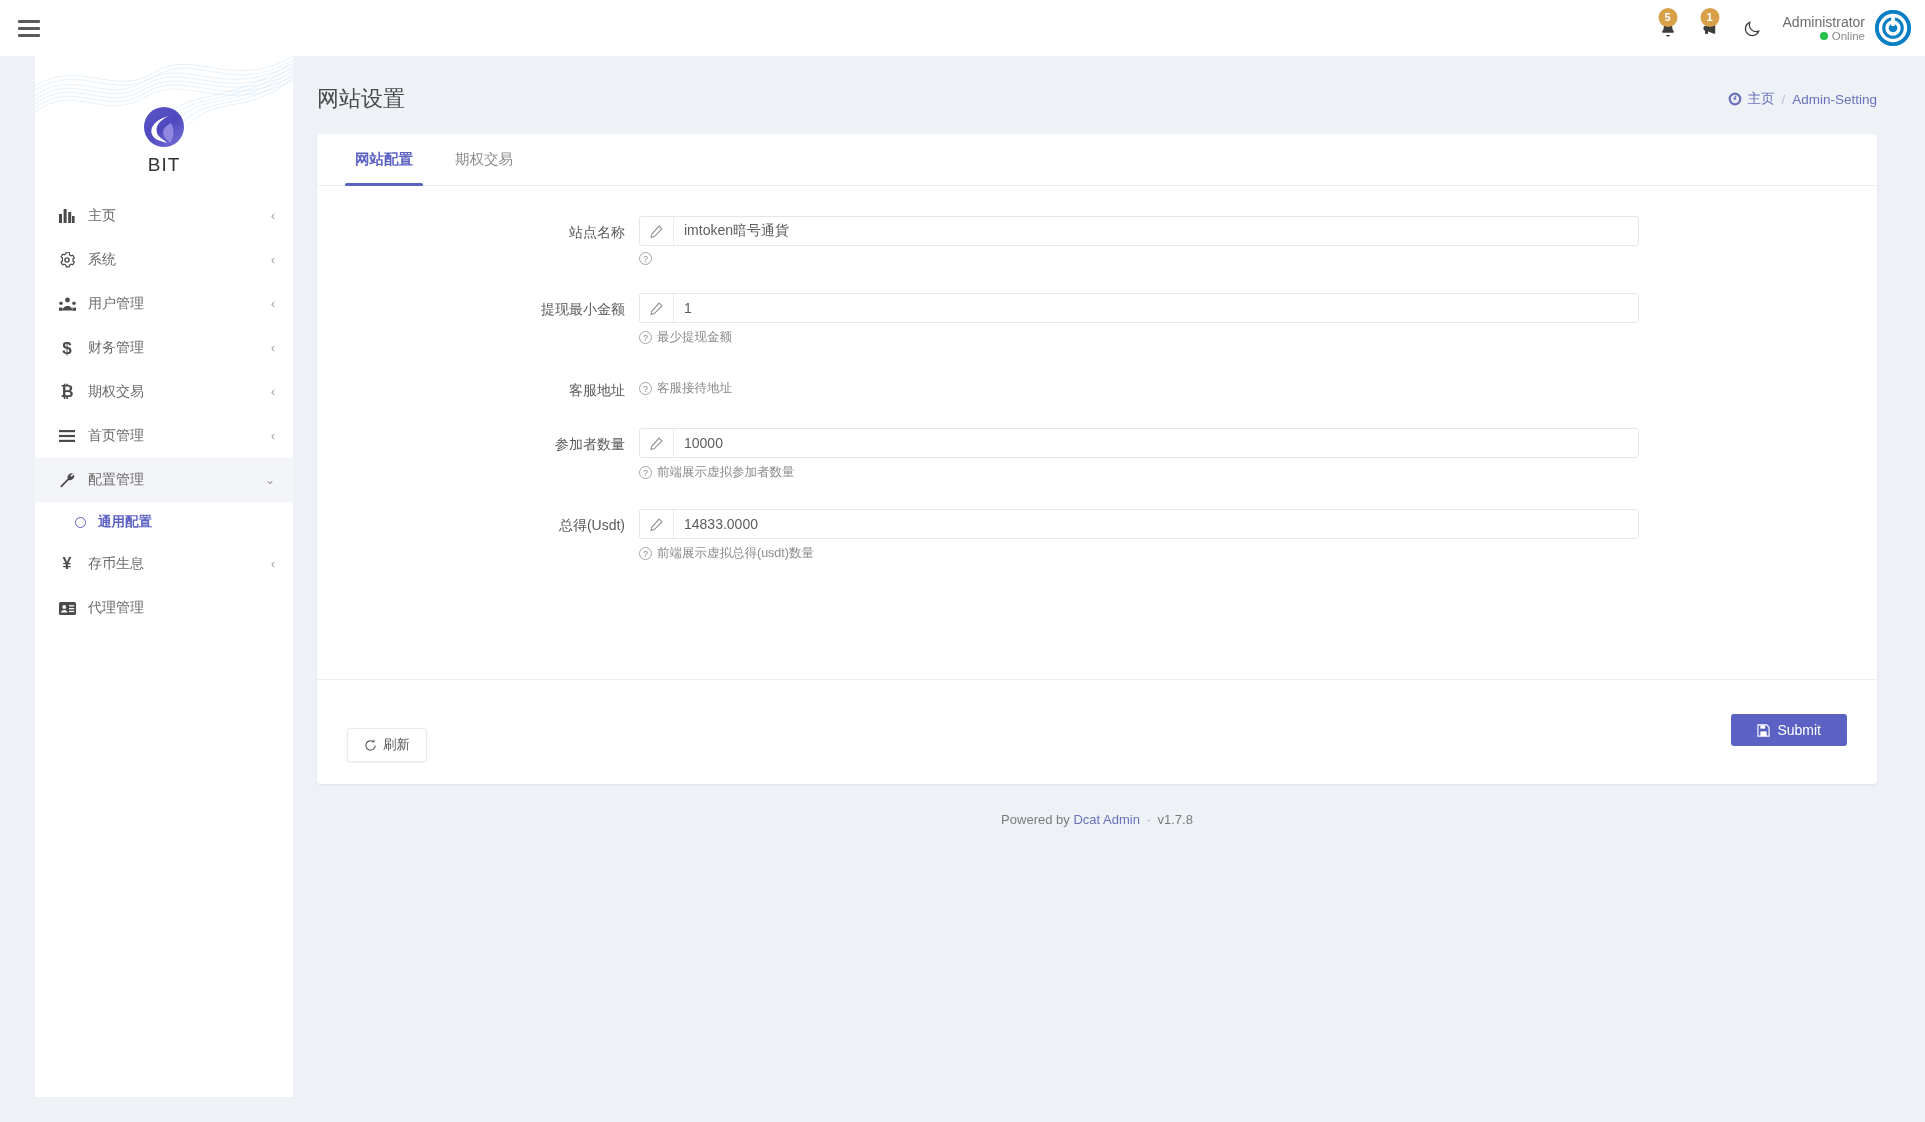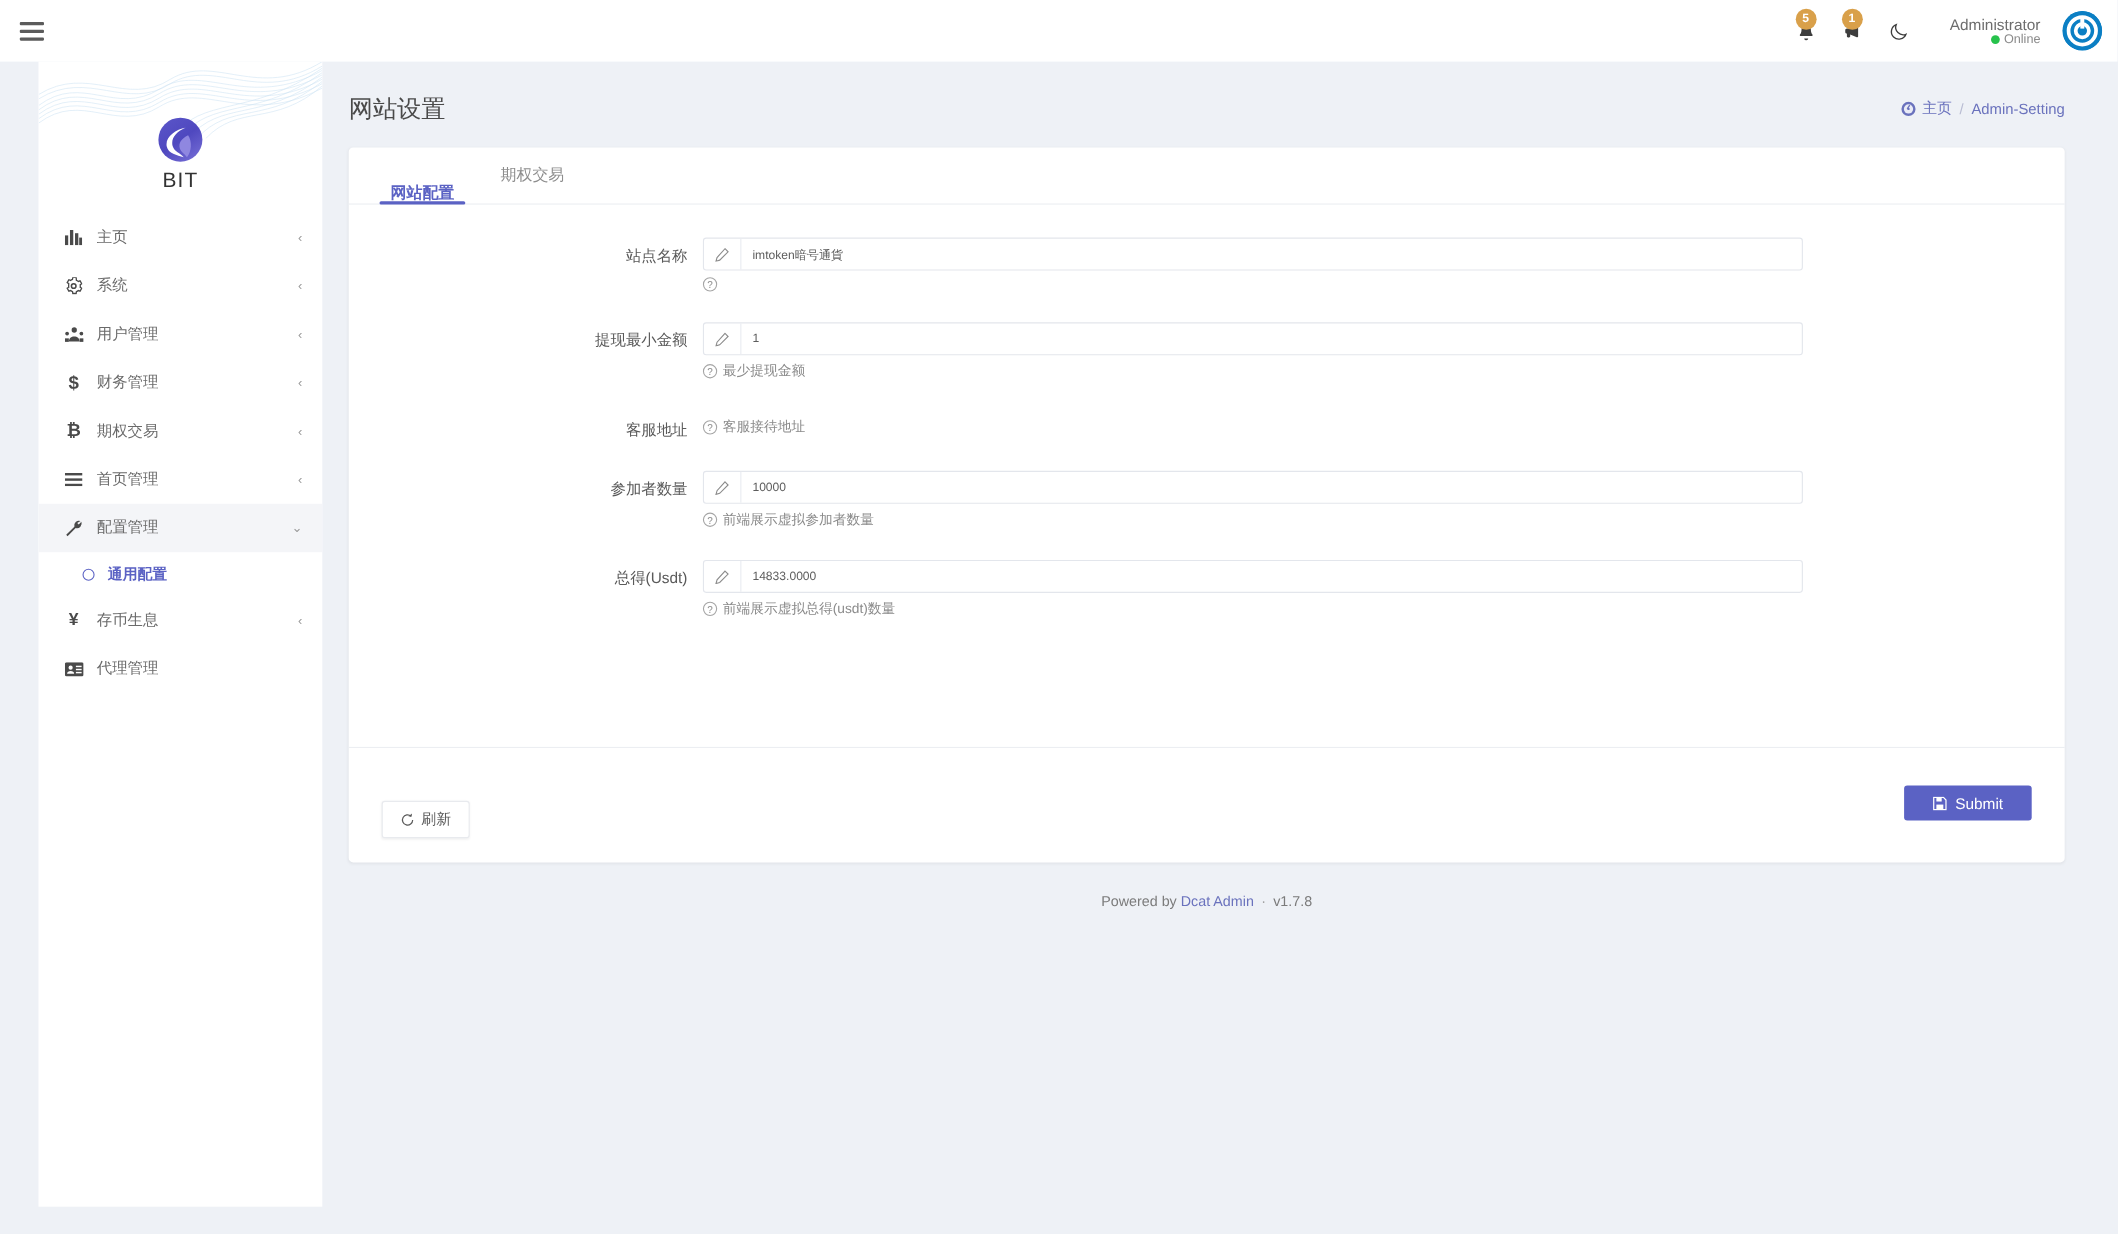--- a/index.html
+++ b/index.html
@@ -37,21 +37,21 @@
     position: absolute; top: 8px; left: 50%; transform: translateX(-50%);
     min-width: 19px; height: 19px; border-radius: 50%;
     background: #d9a martial; background: #d9a04a;
     color: #fff; font-size: 11px; font-weight: 600;
     display: flex; align-items: center; justify-content: center;
     line-height: 1;
   }
   .moon { width: 44px; height: 56px; display:flex; align-items:center; justify-content:center; cursor:pointer; }
   .moon svg { display:block; }
   .userblock {
-    display:flex; align-items:center; gap: 20px; margin-left: 24px; cursor: pointer;
+    display:flex; align-items:center; gap: 10px; margin-left: 8px; cursor: pointer;
   }
   .username { font-size: 14px; color: #6d6d6d; text-align: right; line-height: 1.15; }
   .userstatus { font-size: 11.5px; color: #8a8a8a; display:flex; align-items:center; justify-content:flex-end; gap: 4px; }
   .dot-online { width: 8px; height: 8px; border-radius: 50%; background: #27c24c; display:inline-block; }
   .avatar {
     width: 36px; height: 36px; border-radius: 50%;
     background: #0b7fc4;
     display:flex; align-items:center; justify-content:center;
     color: #fff; overflow:hidden;
   }
@@ -135,21 +135,21 @@
     display: flex; flex-direction: column;
   }
   .tabs {
     display:flex; padding: 0 28px; border-bottom: 1px solid #eceef2; height: 52px;
     align-items: stretch;
   }
   .tab {
     display:flex; align-items:center; padding: 0 10px; margin-right: 22px;
     font-size: 14.5px; color: #8d8d8d; cursor: pointer; position: relative;
   }
-  .tab.active { color: #5b62c4; font-weight: bold; align-items: flex-end; }
+  .tab.active { color: #5b62c4; font-weight: bold; }
   .tab.active::after {
     content:''; position:absolute; left: 0; right: 0; bottom: -1px; height: 3px;
     background: #5b62c4; border-radius: 2px;
   }
 
   .form-area { flex: 1; padding: 30px 0 20px 0; }
 
   .form-row {
     display: flex; align-items: flex-start;
     margin-bottom: 28px;
@@ -163,21 +163,21 @@
     display: flex; align-items: stretch;
     border: 1px solid #e3e6ec; border-radius: 3px; height: 30px;
     background: #fff;
   }
   .input-prefix {
     width: 34px; display:flex; align-items:center; justify-content:center;
     border-right: 1px solid #e9ecf1; color: #8c8c8c;
   }
   .input-value {
     flex: 1; display:flex; align-items:center;
-    padding: 0 10px; font-size: 11px; color: #5d5d5d;
+    padding: 0 10px; font-size: 14px; color: #5d5d5d;
     white-space: nowrap; overflow: hidden;
   }
   .help {
     margin-top: 6px; font-size: 12.5px; color: #8b8b8b;
     display: flex; align-items: center; gap: 5px;
   }
   .help .q {
     display:inline-flex; align-items:center; justify-content:center;
     width: 13px; height: 13px; border-radius: 50%;
     border: 1px solid #a5a5a5; font-size: 9px; color: #8b8b8b; flex:none;

